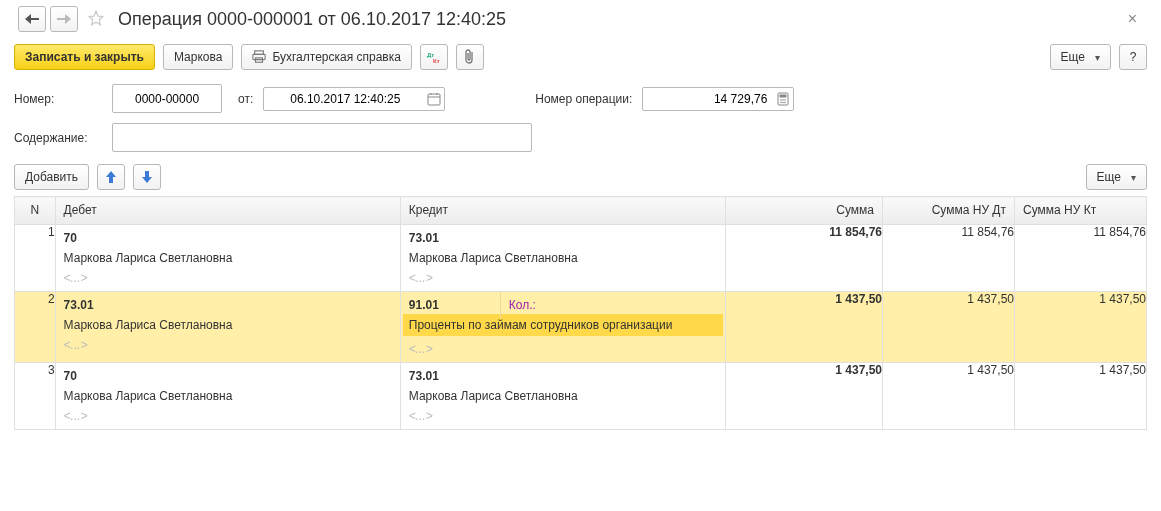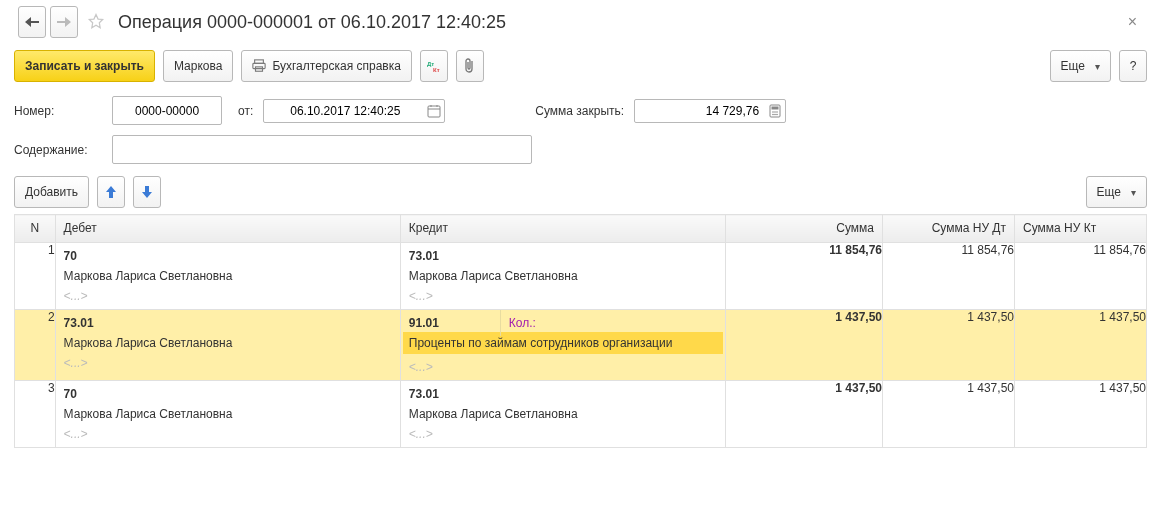--- a/index.html
+++ b/index.html
@@ -20,21 +20,21 @@
   .nav-btns { display: flex; gap: 4px; }
   .btn {
     display: inline-flex;
     align-items: center;
     justify-content: center;
     gap: 6px;
     border: 1px solid #b8b8b8;
     border-radius: 3px;
     background: linear-gradient(#fff, #f2f2f2);
     padding: 4px 10px;
-    height: 32px;
+    height: 26px;
     cursor: pointer;
     font-size: 12px;
     color: #333;
   }
   .btn.icon-only { width: 28px; padding: 0; }
   .btn.primary {
     background: linear-gradient(#ffe96b, #f7d117);
     border-color: #d8b200;
     font-weight: bold;
   }
@@ -199,21 +199,21 @@
     <input style="width: 140px;" value="06.10.2017 12:40:25">
     <span class="cal">
       <svg width="14" height="14" viewBox="0 0 14 14">
           <rect x="1" y="2" width="12" height="11" rx="1" fill="none" stroke="#888"></rect>
           <path d="M1 5h12" stroke="#888"></path>
           <path d="M4 1v2M10 1v2" stroke="#888"></path>
         </svg>
     </span>
   </span>
 
-  <span style="margin-left:80px">Сумма закрыть:</span>
+  <span style="margin-left:80px">Номер операции:</span>
   <span class="inp-wrap">
     <input style="width: 110px; text-align: right;" value="14 729,76">
     <span class="calc">
       <svg width="12" height="14" viewBox="0 0 12 14">
           <rect x="1" y="1" width="10" height="12" rx="1" fill="none" stroke="#888"></rect>
           <rect x="2.5" y="2.5" width="7" height="3" fill="#888"></rect>
           <circle cx="4" cy="8" r=".8" fill="#888"></circle>
           <circle cx="6" cy="8" r=".8" fill="#888"></circle>
           <circle cx="8" cy="8" r=".8" fill="#888"></circle>
           <circle cx="4" cy="10.5" r=".8" fill="#888"></circle>

